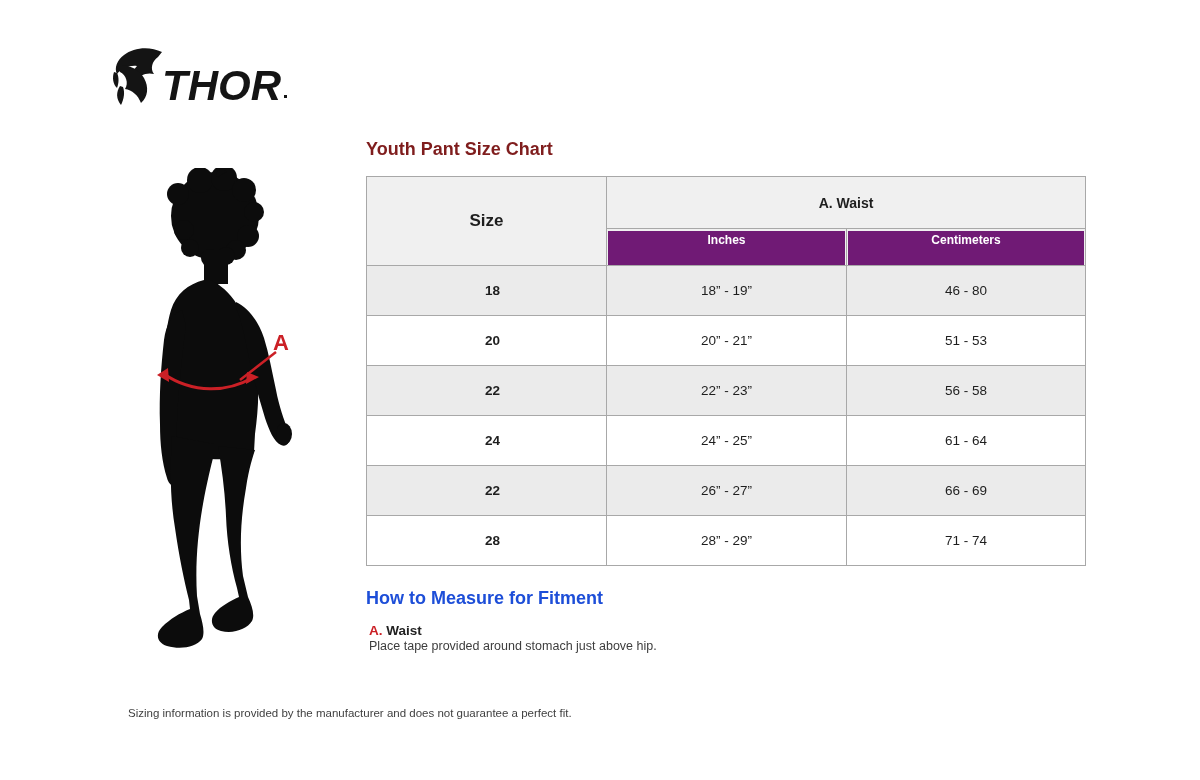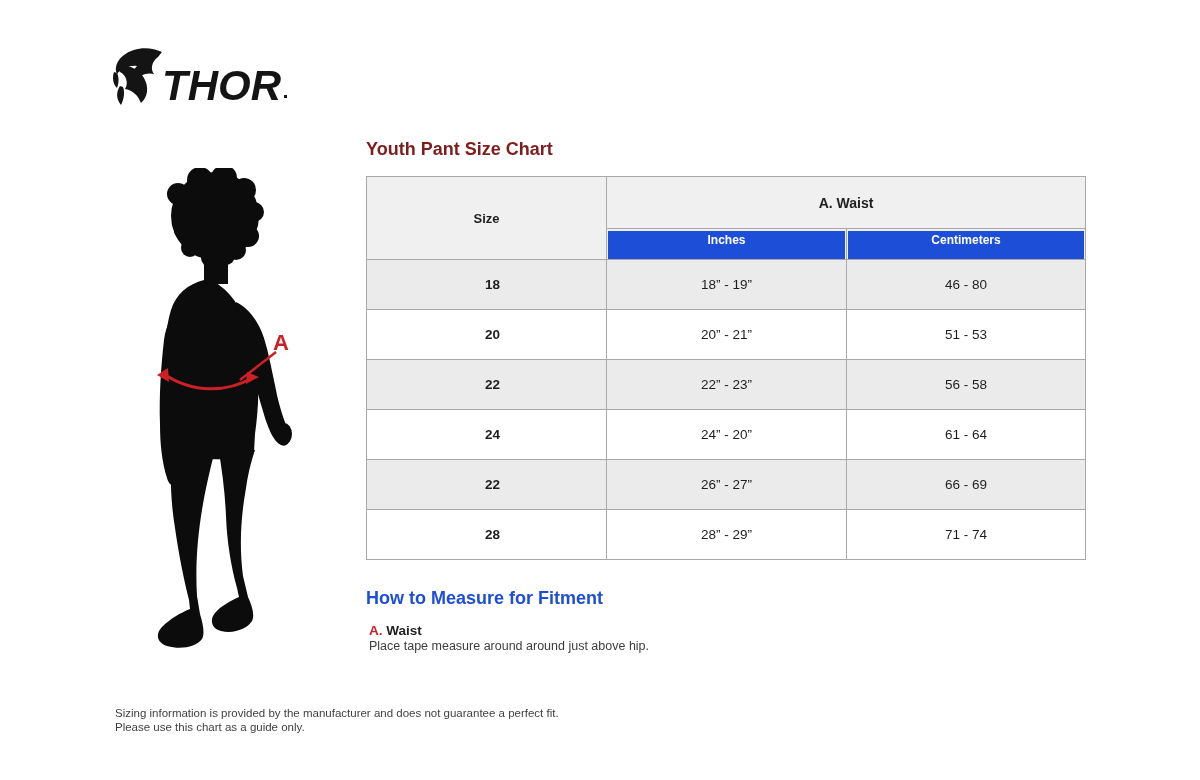--- a/index.html
+++ b/index.html
@@ -32,36 +32,36 @@
   
   table.size-chart {
     position:absolute; left:366px; top:176px; width:719px;
     border-collapse:collapse; table-layout:fixed;
   }
   .size-chart th, .size-chart td {
     border:1px solid #a8a8a8; text-align:center; vertical-align:middle;
     color:#1e1e1e;
   }
   .size-chart thead th { background:#f0f0f0; }
-  .size-head { font-size:13px; font-weight:bold; width:240px;margin-top:35px; }
+  .size-head { font-size:17px; font-weight:bold; width:240px;margin-top:35px; }
   .group-head { font-size:14px; font-weight:bold; height:52px; }
   .band-cell { height:20px; padding:2px 1px 0 1px; background:#f0f0f0; vertical-align:bottom; }
-  .band { background:#1d4ed8; color:#ffffff; font-size:12px; font-weight:bold; height:28px; line-height:18px; }
+  .band { background:#701a75; color:#ffffff; font-size:12px; font-weight:bold; height:34px; line-height:18px; }
   .size-chart tbody td { height:50px; font-size:13.5px; background:#ffffff; }
   .size-chart tbody tr:nth-child(odd) td { background:#ebebeb; }
   .size-chart tbody td.size-col { font-weight:bold;padding-left:12px; }
 
   
   .measure-item { position:absolute; left:369px; top:623px; }
   .measure-item .item-title { font-size:13.5px; font-weight:bold; color:#222; line-height:16px; }
   .measure-item .item-letter { color:#cb2026; }
   .measure-item .item-desc { font-size:12.5px; color:#3d3d3d; line-height:15px; }
 
   
-  .footer { position:absolute; left:115px; top:706px; font-size:11.5px; color:#3f3f3f; line-height:14px; }
+  .footer { position:absolute; left:128px; top:706px; font-size:11.5px; color:#3f3f3f; line-height:14px; }
 </style>
 </head>
 <body>
 
 <div class="frame">
 
   <svg class="logo" viewBox="0 0 185 62">
     <g fill="#141414">
       <path d="M50,6 C38,0 22,1 12,9 C5,14 2,22 5,28 C10,22 18,19 25,20 C20,25 19,31 22,36 C27,29 35,26 42,28 C38,23 40,15 46,11 Z"></path>
       <path d="M6,20 C16,18 27,23 32,32 C37,41 36,51 29,57 C26,49 20,44 13,43 C17,37 14,29 8,26 Z"></path>
@@ -145,21 +145,21 @@
         <td>20” - 21”</td>
         <td>51 - 53</td>
       </tr>
       <tr>
         <td class="size-col">22</td>
         <td>22” - 23”</td>
         <td>56 - 58</td>
       </tr>
       <tr>
         <td class="size-col">24</td>
-        <td>24” - 20”</td>
+        <td>24” - 25”</td>
         <td>61 - 64</td>
       </tr>
       <tr>
         <td class="size-col">22</td>
         <td>26” - 27”</td>
         <td>66 - 69</td>
       </tr>
       <tr>
         <td class="size-col">28</td>
         <td>28” - 29”</td>
@@ -167,21 +167,20 @@
       </tr>
     </tbody>
   </table>
 
   <div class="measure-heading">How to Measure for Fitment</div>
   <div class="measure-item">
     <div class="item-title">
       <span class="item-letter">A.</span>
       <span>Waist</span>
     </div>
-    <div class="item-desc">Place tape measure around around just above hip.</div>
+    <div class="item-desc">Place tape provided around stomach just above hip.</div>
   </div>
 
   <div class="footer">
     <div>Sizing information is provided by the manufacturer and does not guarantee a perfect fit.</div>
-    <div>Please use this chart as a guide only.</div>
   </div>
 
 </div>
 
 </body></html>

